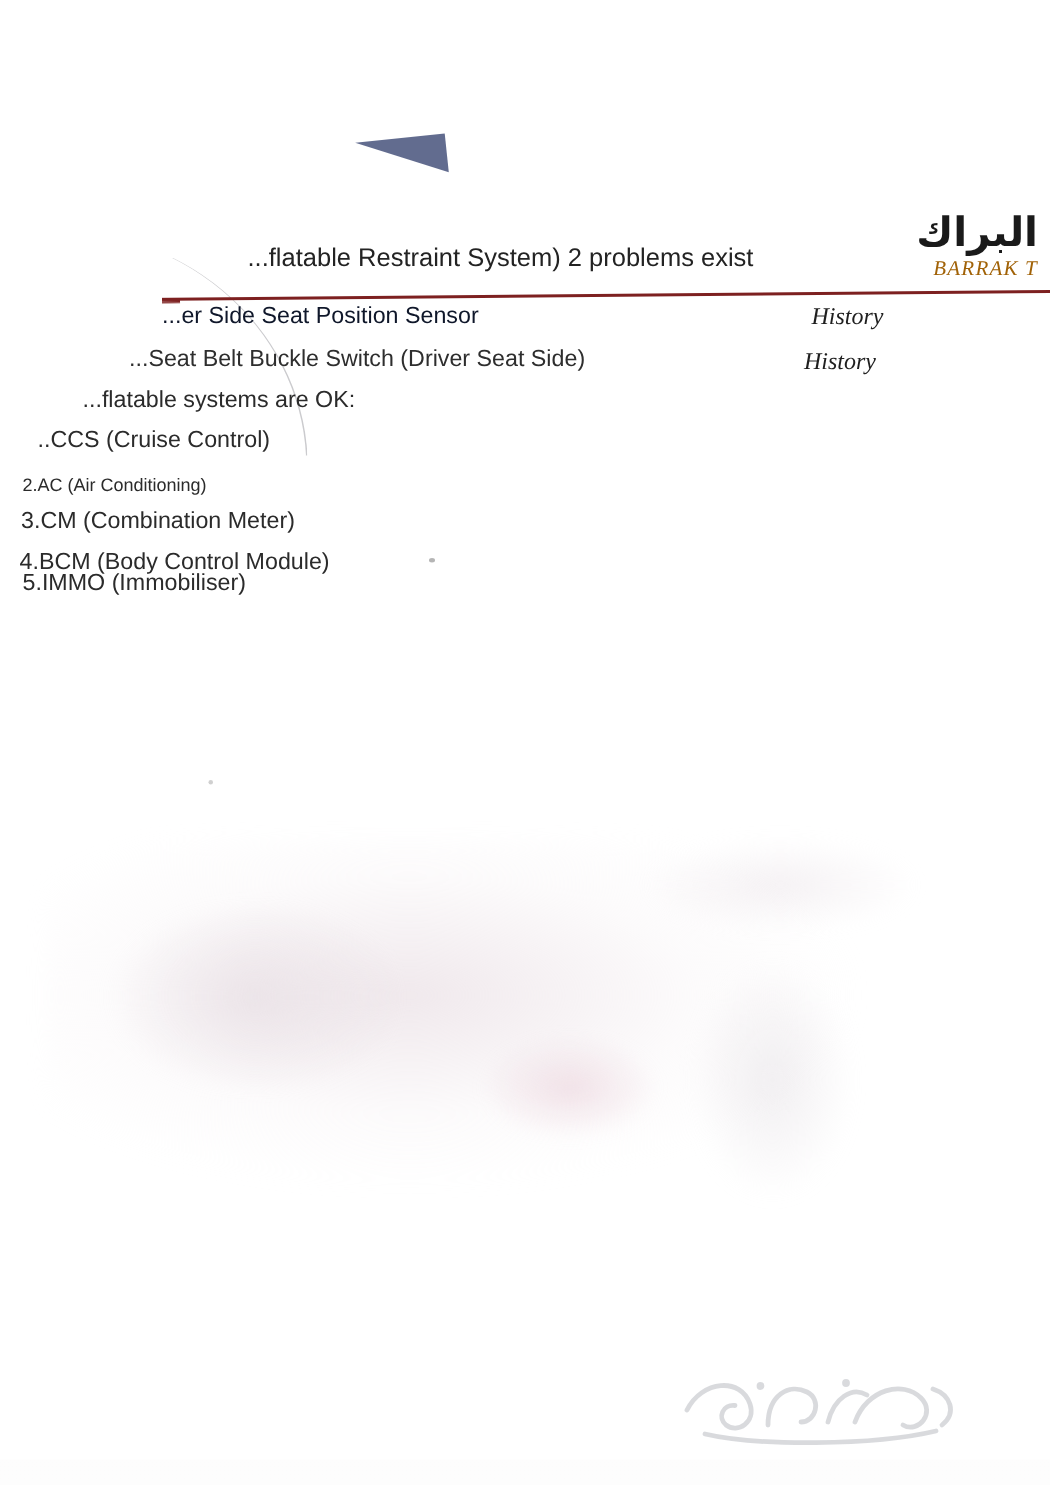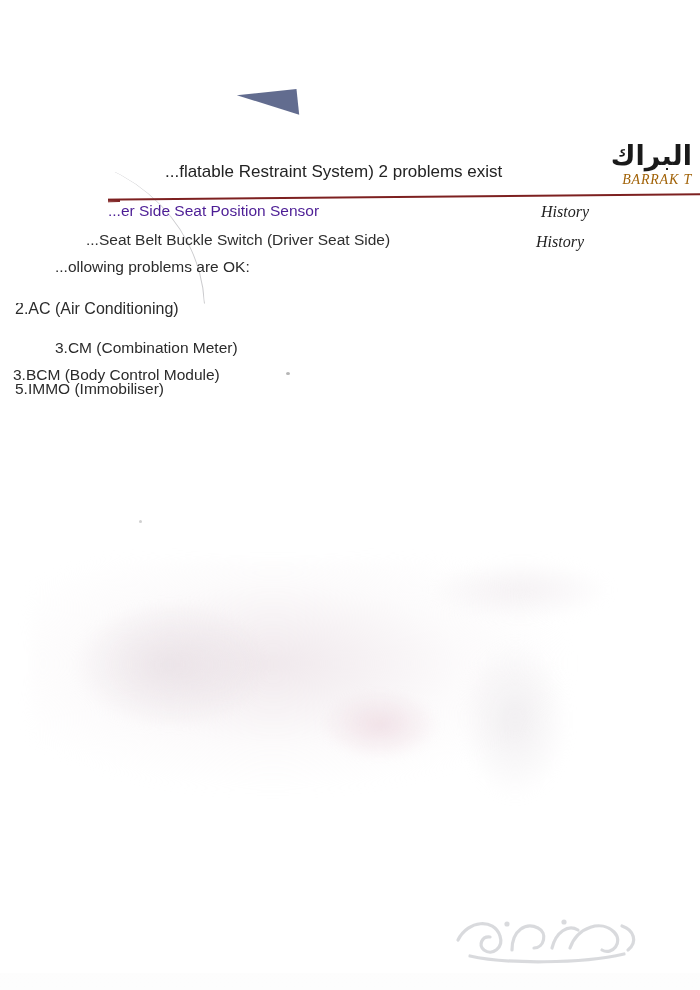--- a/index.html
+++ b/index.html
@@ -143,21 +143,21 @@
     left: 165px;
     top: 162px;
     font-size: 17px;
     color: #232323;
   }
 
   .fault-1 {
     left: 108px;
     top: 202px;
     font-size: 15.5px;
-    color: #4c1d95;
+    color: #0f172a;
   }
   .fault-2 {
     left: 86px;
     top: 231px;
     font-size: 15.5px;
     color: #2e2e2e;
     text-align: center;
   }
 
   .hist-1 {
@@ -178,22 +178,22 @@
   }
 
   .ok-head {
     left: 55px;
     top: 258px;
     font-size: 15.5px;
     color: #2b2b2b;
   }
 
   .ok-1 { left: 25px; top: 285px; font-size: 15.5px; }
-  .ok-2 { left: 15px; top: 300px; font-size: 16px; }
-  .ok-3 { left: 14px; top: 339px; font-size: 15.5px; margin-left: 41px; }
+  .ok-2 { left: 15px; top: 316px; font-size: 12px; }
+  .ok-3 { left: 14px; top: 339px; font-size: 15.5px; }
   .ok-4 { left: 13px; top: 366px; font-size: 15.5px; }
   .ok-5 { left: 15px; top: 380px; font-size: 15.5px; }
 
   
   .mask-tear {
     position: absolute;
     background: #ffffff;
   }
   #mask-a { left: 0px;  top: 150px; width: 172px; height: 22px; }
   #mask-b { left: 0px;  top: 196px; width: 108px; height: 22px; }
@@ -272,25 +272,26 @@
 
   <div class="red-rule"></div>
   <div class="red-rule-fade"></div>
 
   <div class="line fault-1">...er Side Seat Position Sensor</div>
   <div class="line fault-2">...Seat Belt Buckle Switch (Driver Seat Side)</div>
 
   <div class="line hist-1">History</div>
   <div class="line hist-2">History</div>
 
-  <div class="line ok-head">...ollowing problems are OK:</div>
-
+  <div class="line ok-head">...flatable systems are OK:</div>
+
+  <div class="line ok-1">..CCS (Cruise Control)</div>
   <div class="line ok-2">2.AC (Air Conditioning)</div>
   <div class="line ok-3">3.CM (Combination Meter)</div>
-  <div class="line ok-4">3.BCM (Body Control Module)</div>
+  <div class="line ok-4">4.BCM (Body Control Module)</div>
   <div class="line ok-5">5.IMMO (Immobiliser)</div>
 
   <div class="mask-tear" id="mask-a"></div>
   <div class="mask-tear" id="mask-b"></div>
   <div class="mask-tear" id="mask-c"></div>
   <div class="mask-tear" id="mask-d"></div>
   <div class="mask-tear" id="mask-e"></div>
 
   <div class="smudge smudge-1"></div>
   <div class="smudge smudge-2"></div>

